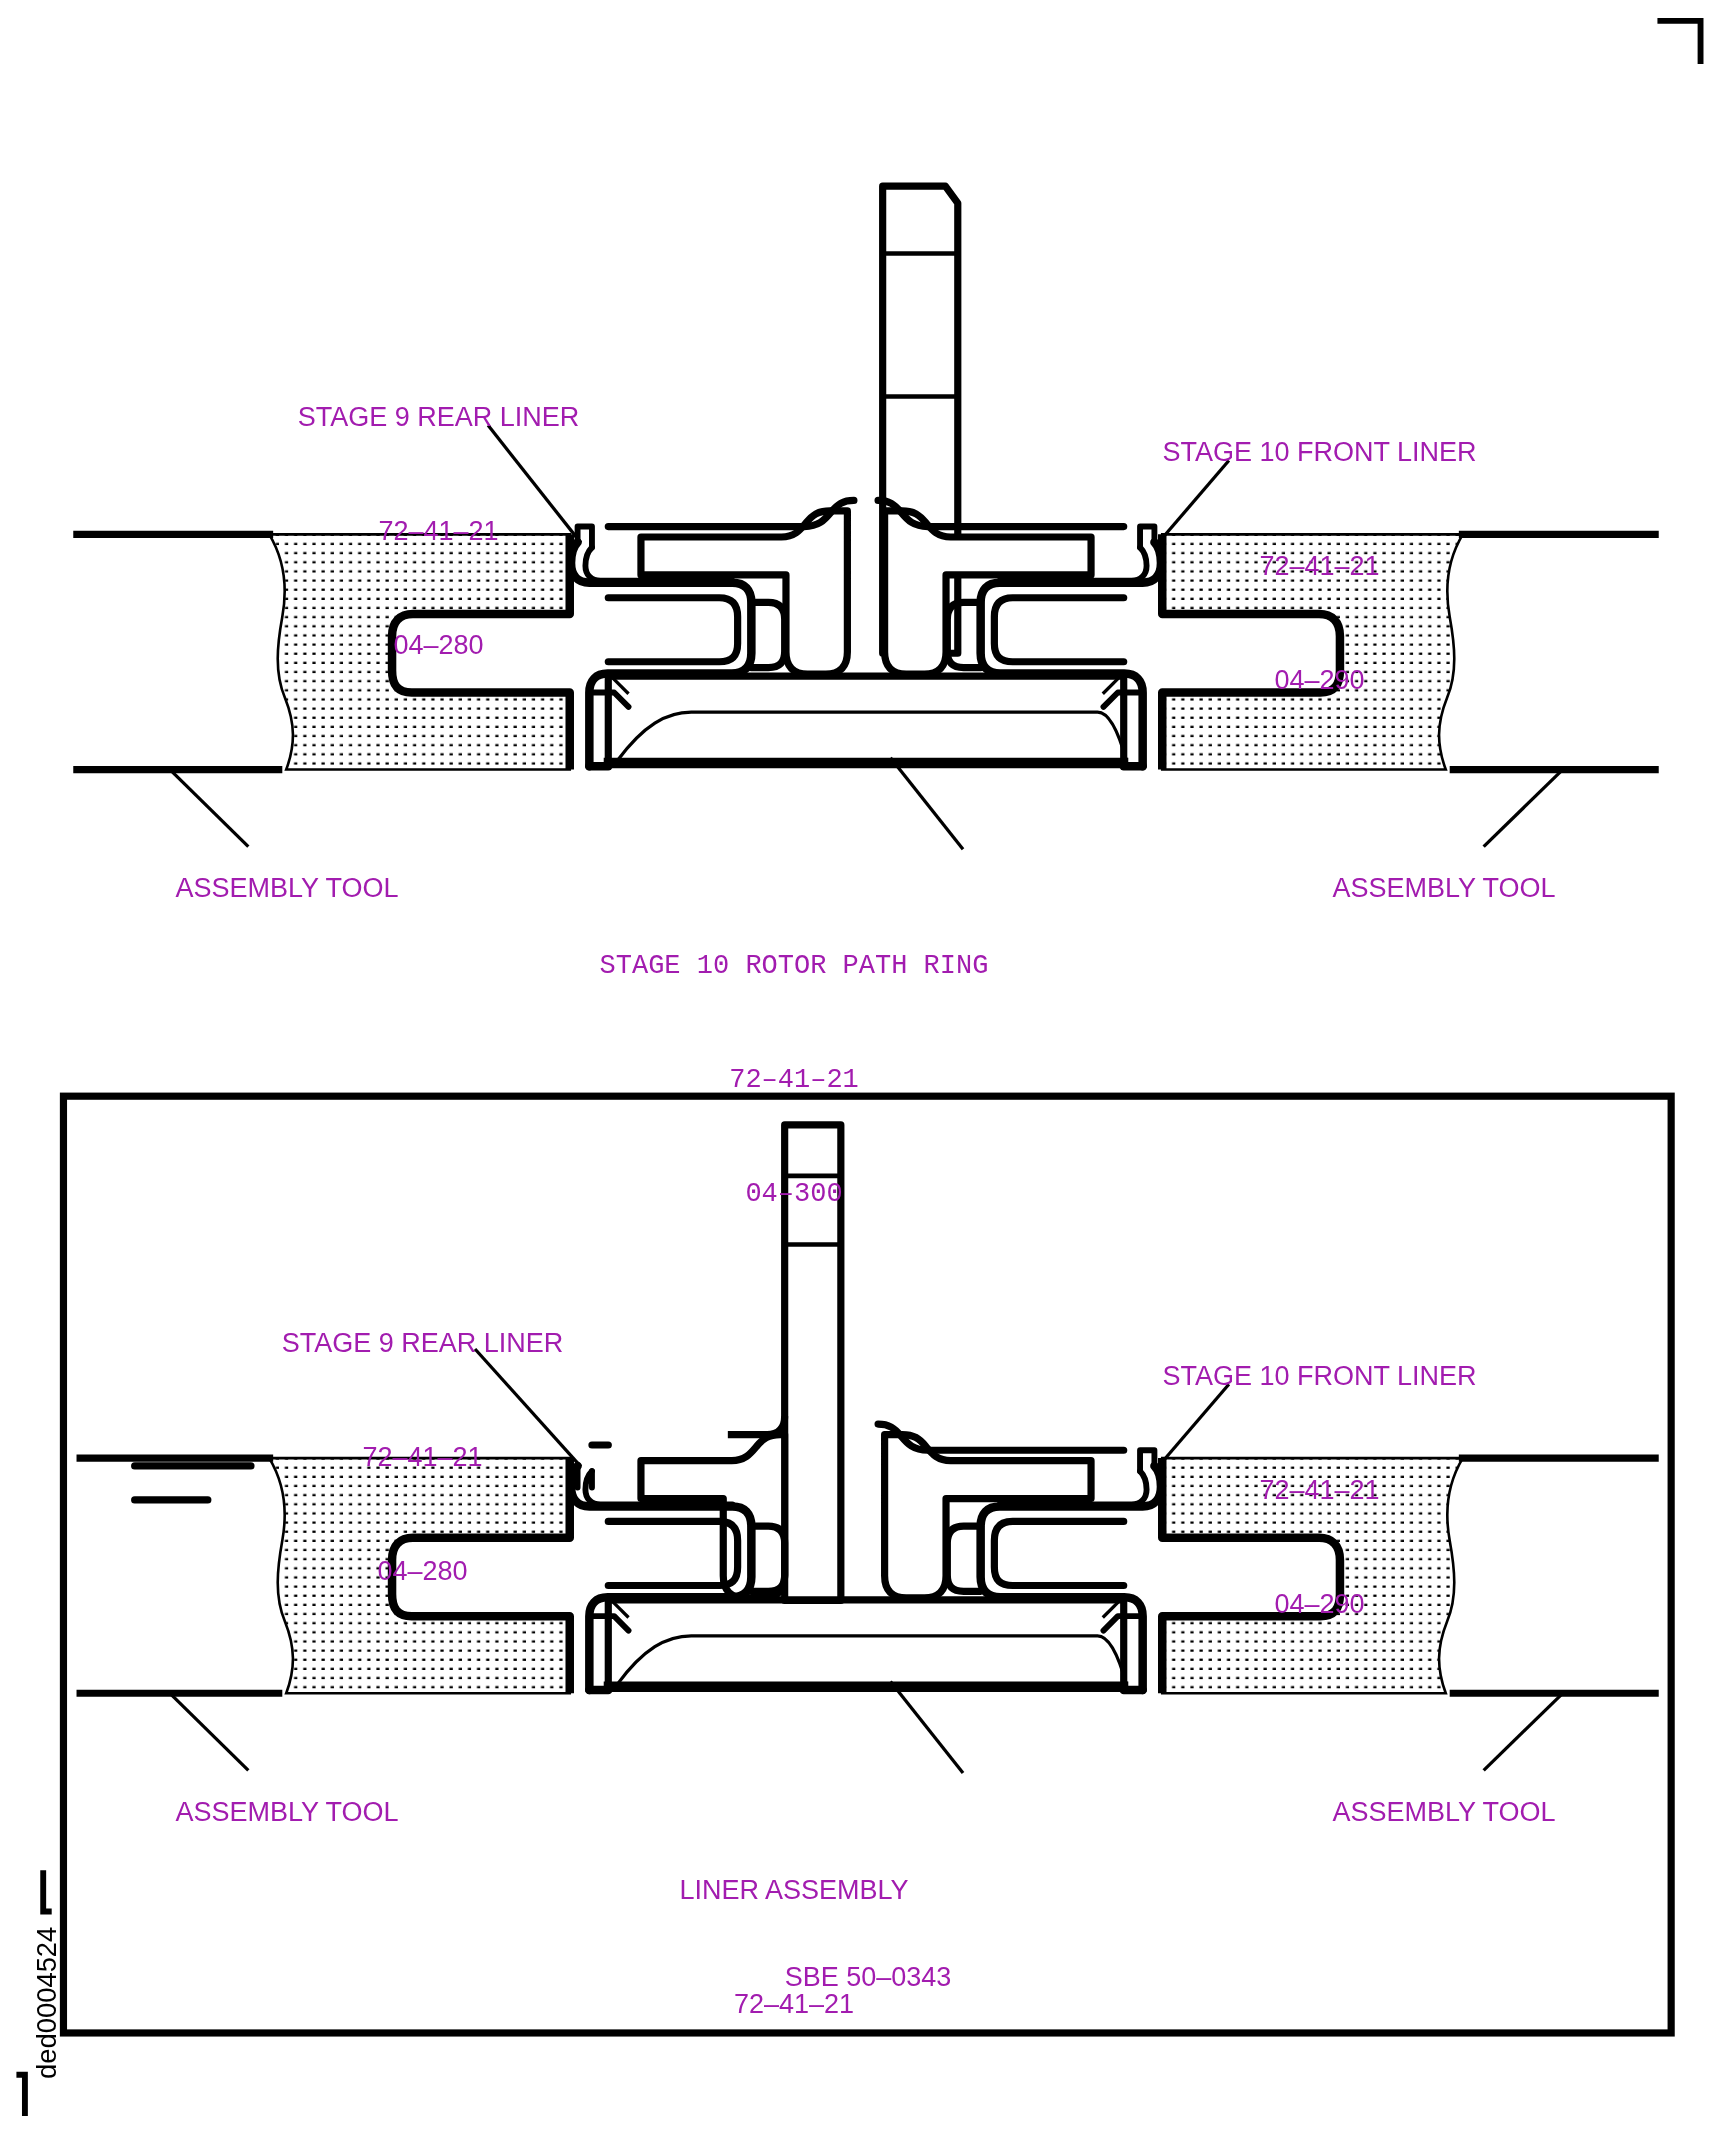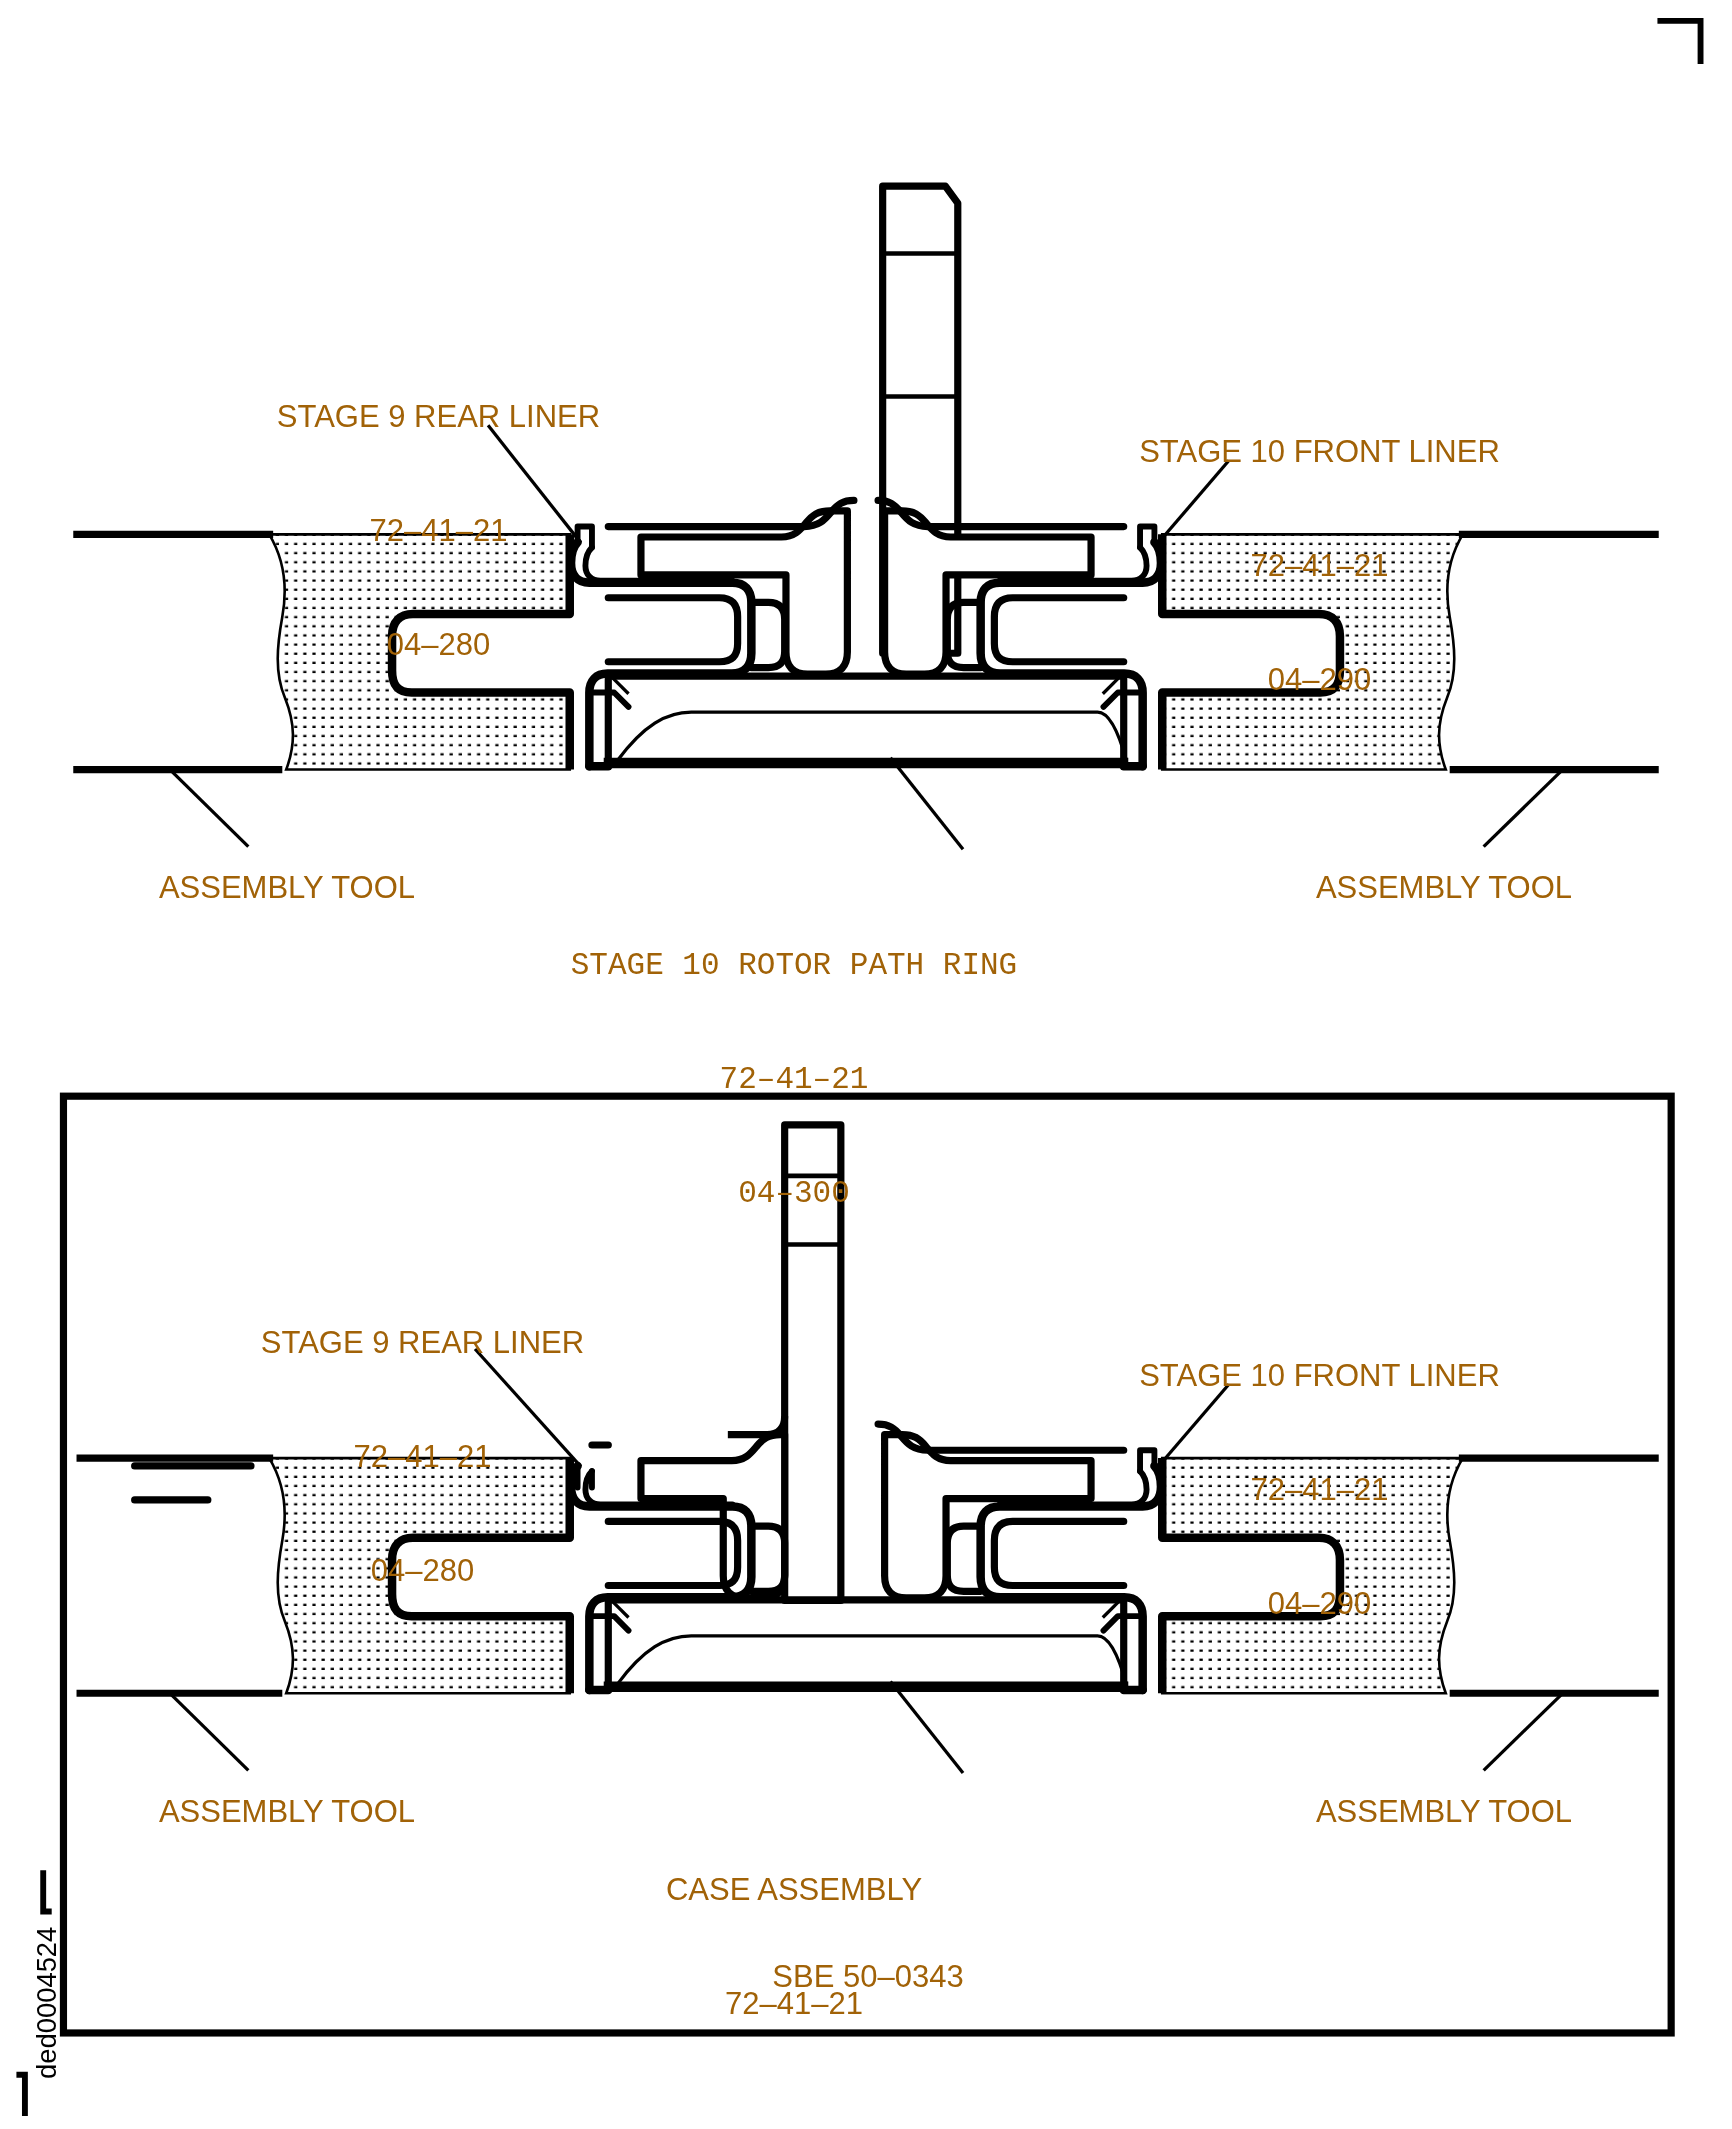--- a/index.html
+++ b/index.html
@@ -1,21 +1,21 @@
 <!DOCTYPE html>
 <html style="font-size:10.5px"><head>
 <meta charset="utf-8">
 <style>
   html,body{margin:0;padding:0;background:#ffffff;}
   body{width:1732px;height:2129px;position:relative;overflow:hidden;
        font-family:"Liberation Sans","DejaVu Sans",sans-serif;color:#000;}
   #root{position:absolute;inset:0;}
   svg.layer{position:absolute;left:0;top:0;width:1732px;height:2129px;}
-  .lbl{position:absolute;white-space:pre;text-align:center;font-size:31px;line-height:38px;
-       letter-spacing:0px;color:#a16207;}
+  .lbl{position:absolute;white-space:pre;text-align:center;font-size:27px;line-height:38px;
+       letter-spacing:0px;color:#a21caf;}
   .lbl.one{line-height:34px;}
   .sidecode{position:absolute;left:-77px;top:1939px;width:248px;text-align:left;
             font-size:27.4px;transform:rotate(-90deg);transform-origin:center center;
             white-space:pre;}
 </style>
 </head>
 <body>
 
 <div id="root">
 
@@ -364,21 +364,21 @@
     <div>04‒280</div>
   </div>
 
   <div class="lbl" style="left:1078px;top:1281px;width:483px;">
     <div>STAGE 10 FRONT LINER</div>
     <div>72‒41‒21</div>
     <div>04‒290</div>
   </div>
 
   <div class="lbl" style="left:526px;top:1795px;width:536px;">
-    <div>CASE ASSEMBLY</div>
+    <div>LINER ASSEMBLY</div>
     <div>72‒41‒21</div>
     
   </div>
 
   <div class="lbl one" style="left:91px;top:1795px;width:392px;">ASSEMBLY TOOL</div>
 
   <div class="lbl one" style="left:1248px;top:1795px;width:392px;">ASSEMBLY TOOL</div>
 
   <div class="lbl one" style="left:672px;top:1960px;width:392px;">SBE 50‒0343</div>
 

